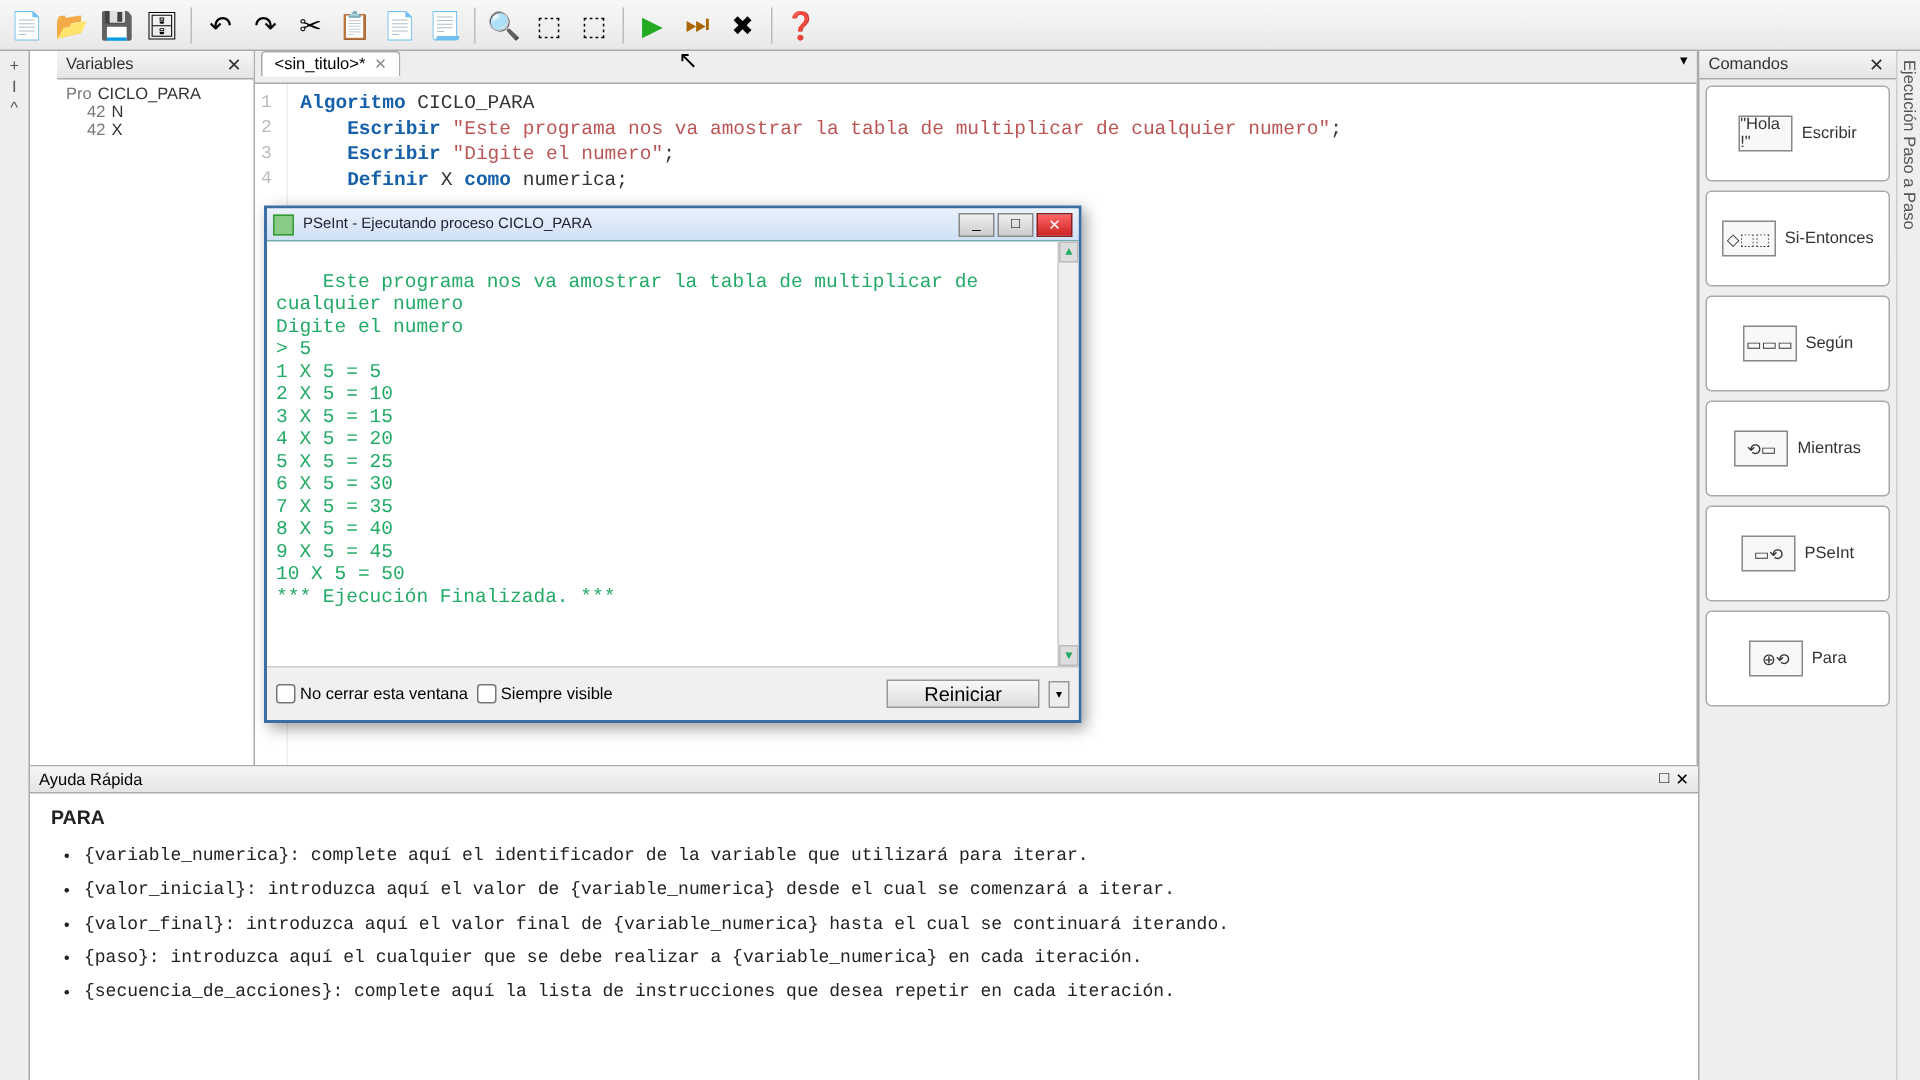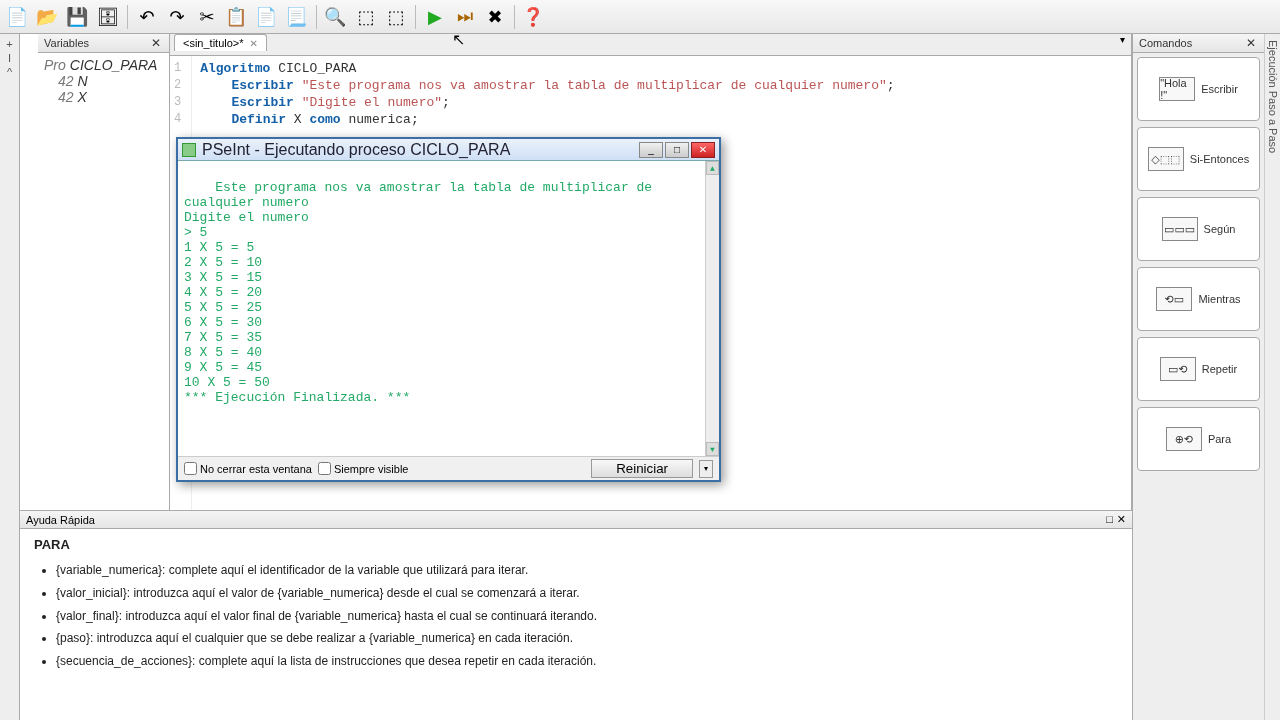--- a/index.html
+++ b/index.html
@@ -14,21 +14,21 @@
 .main-area { position: absolute; top: 34px; left: 0; right: 0; bottom: 0; display: flex; }
 
 
 .side-strip { width: 20px; background: #eee; border-right: 1px solid #aaa; display: flex; flex-direction: column; align-items: center; padding-top: 4px; gap: 2px; font-size: 11px; color: #555; }
 .side-strip div { transform: none; line-height: 12px; }
 
 
 .vars-panel { width: 150px; background: #fff; border-right: 1px solid #aaa; display: flex; flex-direction: column; padding-left: 18px; }
 .panel-head { background: linear-gradient(#f5f5f5,#e5e5e5); border-bottom: 1px solid #aaa; padding: 2px 6px; display: flex; align-items: center; justify-content: space-between; font-size: 11px; color: #333; }
 .panel-head .close { cursor: pointer; padding: 0 2px; font-size: 12px; }
-.vars-body { padding: 4px 6px; font-size: 14px; color: #333; font-style: italic; }
+.vars-body { padding: 4px 6px; font-size: 11px; color: #333; }
 .vars-body .root { color: #333; }
 .vars-body .row { padding-left: 14px; color: #333; }
 .vars-body .kw { color: #777; margin-right: 4px; }
 
 
 .editor-area { flex: 1; display: flex; flex-direction: column; background: #fff; border-right: 1px solid #aaa; position: relative; }
 .tabs { background: #eee; border-bottom: 1px solid #aaa; display: flex; align-items: flex-start; height: 22px; padding-left: 4px; }
 .tab { background: #fff; border: 1px solid #aaa; border-bottom: none; padding: 2px 8px; font-size: 11px; display: flex; align-items: center; gap: 6px; border-radius: 3px 3px 0 0; }
 .tab .x { font-size: 10px; color: #888; cursor: pointer; }
 .tabs .drop { margin-left: auto; margin-right: 6px; font-size: 10px; cursor: pointer; }
@@ -58,34 +58,34 @@
 .right-strip { width: 16px; background: #eee; border-left: 1px solid #ccc; display:flex;justify-content:center;padding-top:6px; }
 .right-strip span { writing-mode: vertical-rl; font-size: 11px; color: #555; }
 
 
 .help-panel { position: absolute; left: 20px; right: 148px; bottom: 0; height: 210px; background: #fff; border-top: 1px solid #aaa; display: flex; flex-direction: column; }
 .help-head { background: linear-gradient(#f5f5f5,#e5e5e5); border-bottom: 1px solid #aaa; padding: 2px 6px; display: flex; align-items: center; justify-content: space-between; font-size: 11px; }
 .help-head .ctrls { display:flex; gap: 4px; }
 .help-head .ctrls span { cursor:pointer; font-size:11px; }
 .help-body { padding: 8px 14px; font-size: 12px; color: #222; overflow: auto; }
 .help-body h3 { font-size: 13px; font-weight: bold; margin-bottom: 10px; }
-.help-body ul { padding-left: 22px; }
+.help-body ul { padding-left: 22px; font-family: Liberation Mono, monospace; }
 .help-body li { margin-bottom: 6px; line-height: 1.4; }
 
 
 .console { position: absolute; left: 176px; top: 137px; width: 545px; height: 345px; background: #fff; border: 2px solid #3a6ea5; box-shadow: 3px 3px 10px rgba(0,0,0,0.4); display:flex; flex-direction:column; }
 .console .tb { background: linear-gradient(#eaf1fb,#cfe0f5); height: 22px; display: flex; align-items: center; padding: 0 4px; border-bottom: 1px solid #7aa; }
 .console .tb .ico { width: 14px; height: 14px; background: #8c8; border:1px solid #393; margin-right: 6px; }
-.console .tb .title { flex:1; font-size: 16px; color: #223; }
+.console .tb .title { flex:1; font-size: 10px; color: #223; }
 .console .tb .wbtn { width: 24px; height: 16px; background: linear-gradient(#f0f0f0,#ccc); border: 1px solid #888; margin-left: 2px; display:flex;align-items:center;justify-content:center; font-size:10px; cursor:pointer; }
 .console .tb .wbtn.close { background: linear-gradient(#f66,#c22); color:#fff; border-color:#822; }
 .console .out { flex:1; font-family: "Courier New", monospace; font-size: 13px; color: #2a6; padding: 4px 6px; white-space: pre; overflow: hidden; position:relative; }
 .console .vscroll { position:absolute; right:0; top:0; bottom:0; width:14px; background:#eee; border-left:1px solid #ccc; display:flex;flex-direction:column;justify-content:space-between; }
 .console .vscroll .a { height:14px;background:#ddd;border:1px solid #bbb;font-size:8px;display:flex;align-items:center;justify-content:center; }
-.console .bot { height: 24px; border-top: 1px solid #ccc; display:flex;align-items:center;padding:0 6px; gap:6px; font-size:11px; background:#f0f0f0; }
+.console .bot { height: 36px; border-top: 1px solid #ccc; display:flex;align-items:center;padding:0 6px; gap:6px; font-size:11px; background:#f0f0f0; }
 .console .bot label { display:flex;align-items:center;gap:3px; }
 .console .bot .reiniciar { margin-left:auto; background: linear-gradient(#f8f8f8,#ddd); border:1px solid #999; padding:1px 24px; cursor:pointer; }
 .console .bot .drop { width:14px;height:18px;border:1px solid #999;display:flex;align-items:center;justify-content:center;font-size:8px;background:#eee;cursor:pointer; }
 
 
 .cursor { position: absolute; left: 452px; top: 30px; font-size: 16px; pointer-events: none; }
 </style>
 </head>
 <body>
 
@@ -180,21 +180,21 @@
         <div class="cmd-btn">
           <div class="ic">▭▭▭</div>
           <span>Según</span>
         </div>
         <div class="cmd-btn">
           <div class="ic">⟲▭</div>
           <span>Mientras</span>
         </div>
         <div class="cmd-btn">
           <div class="ic">▭⟲</div>
-          <span>Repetir</span>
+          <span>PSeInt</span>
         </div>
         <div class="cmd-btn">
           <div class="ic">⊕⟲</div>
           <span>Para</span>
         </div>
       </div>
   </div>
 
   <div class="right-strip">
     <span>Ejecución Paso a Paso</span>

